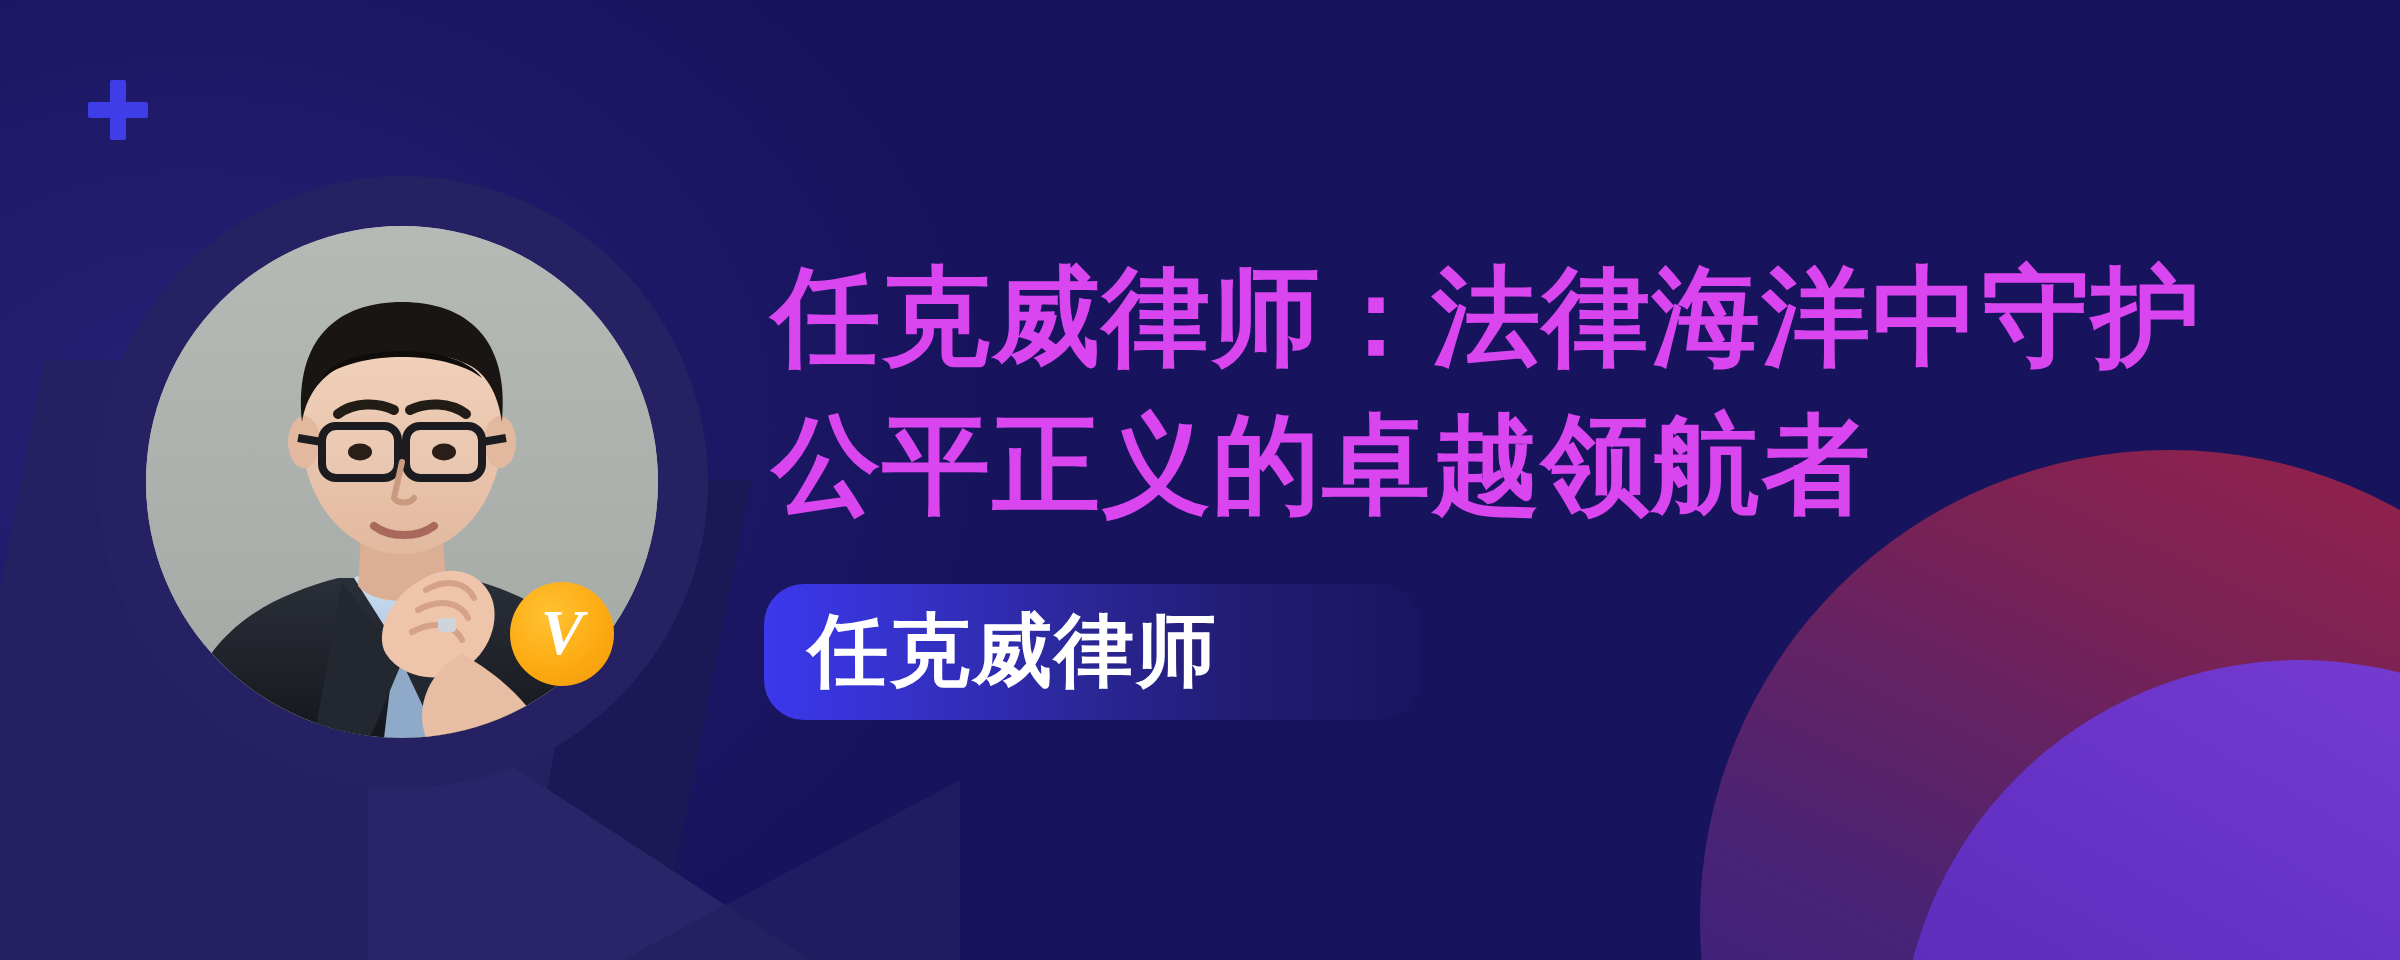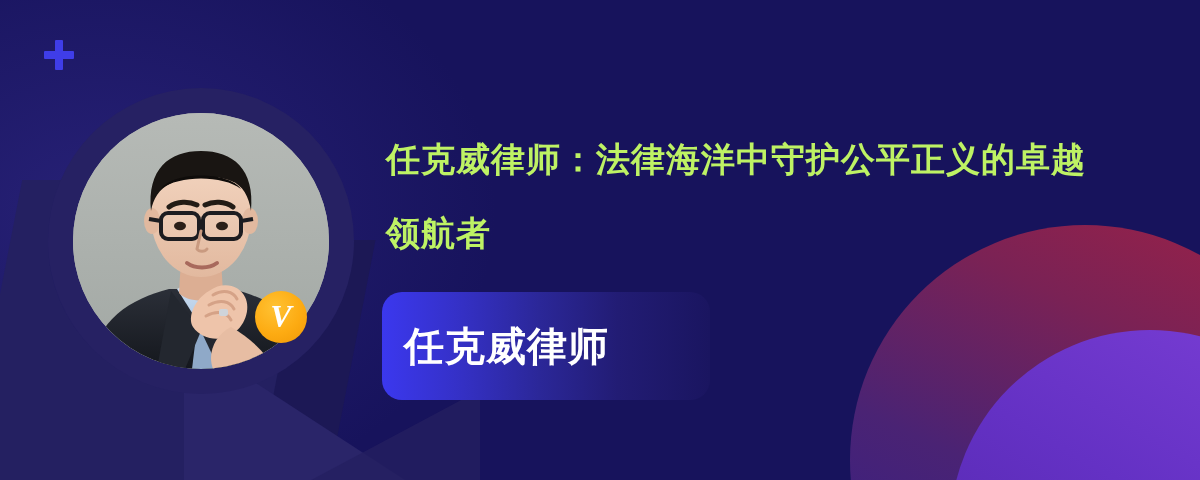--- a/index.html
+++ b/index.html
@@ -189,35 +189,35 @@
 
   
   .content {
     position: absolute;
     left: 386px;
     top: 122px;
     width: 790px;
   }
   .headline {
     margin: 0;
-    color: #bef264;
-    font-size: 34px;
+    color: #d946ef;
+    font-size: 54px;
     font-weight: bold;
     line-height: 74px;
     letter-spacing: 1px;
     width: 720px;
     white-space: normal;
   }
 
   .name-pill {
     position: absolute;
     left: 382px;
     top: 292px;
     width: 328px;
-    height: 108px;
+    height: 68px;
     border-radius: 20px;
     background: linear-gradient(90deg, #3b38ee 0%, #3531c9 22%, #2b2798 48%, #221c74 72%, #1a1560 100%);
     display: flex;
     align-items: center;
   }
   .name-pill .pill-text {
     color: #ffffff;
     font-size: 40px;
     font-weight: bold;
     padding-left: 22px;

